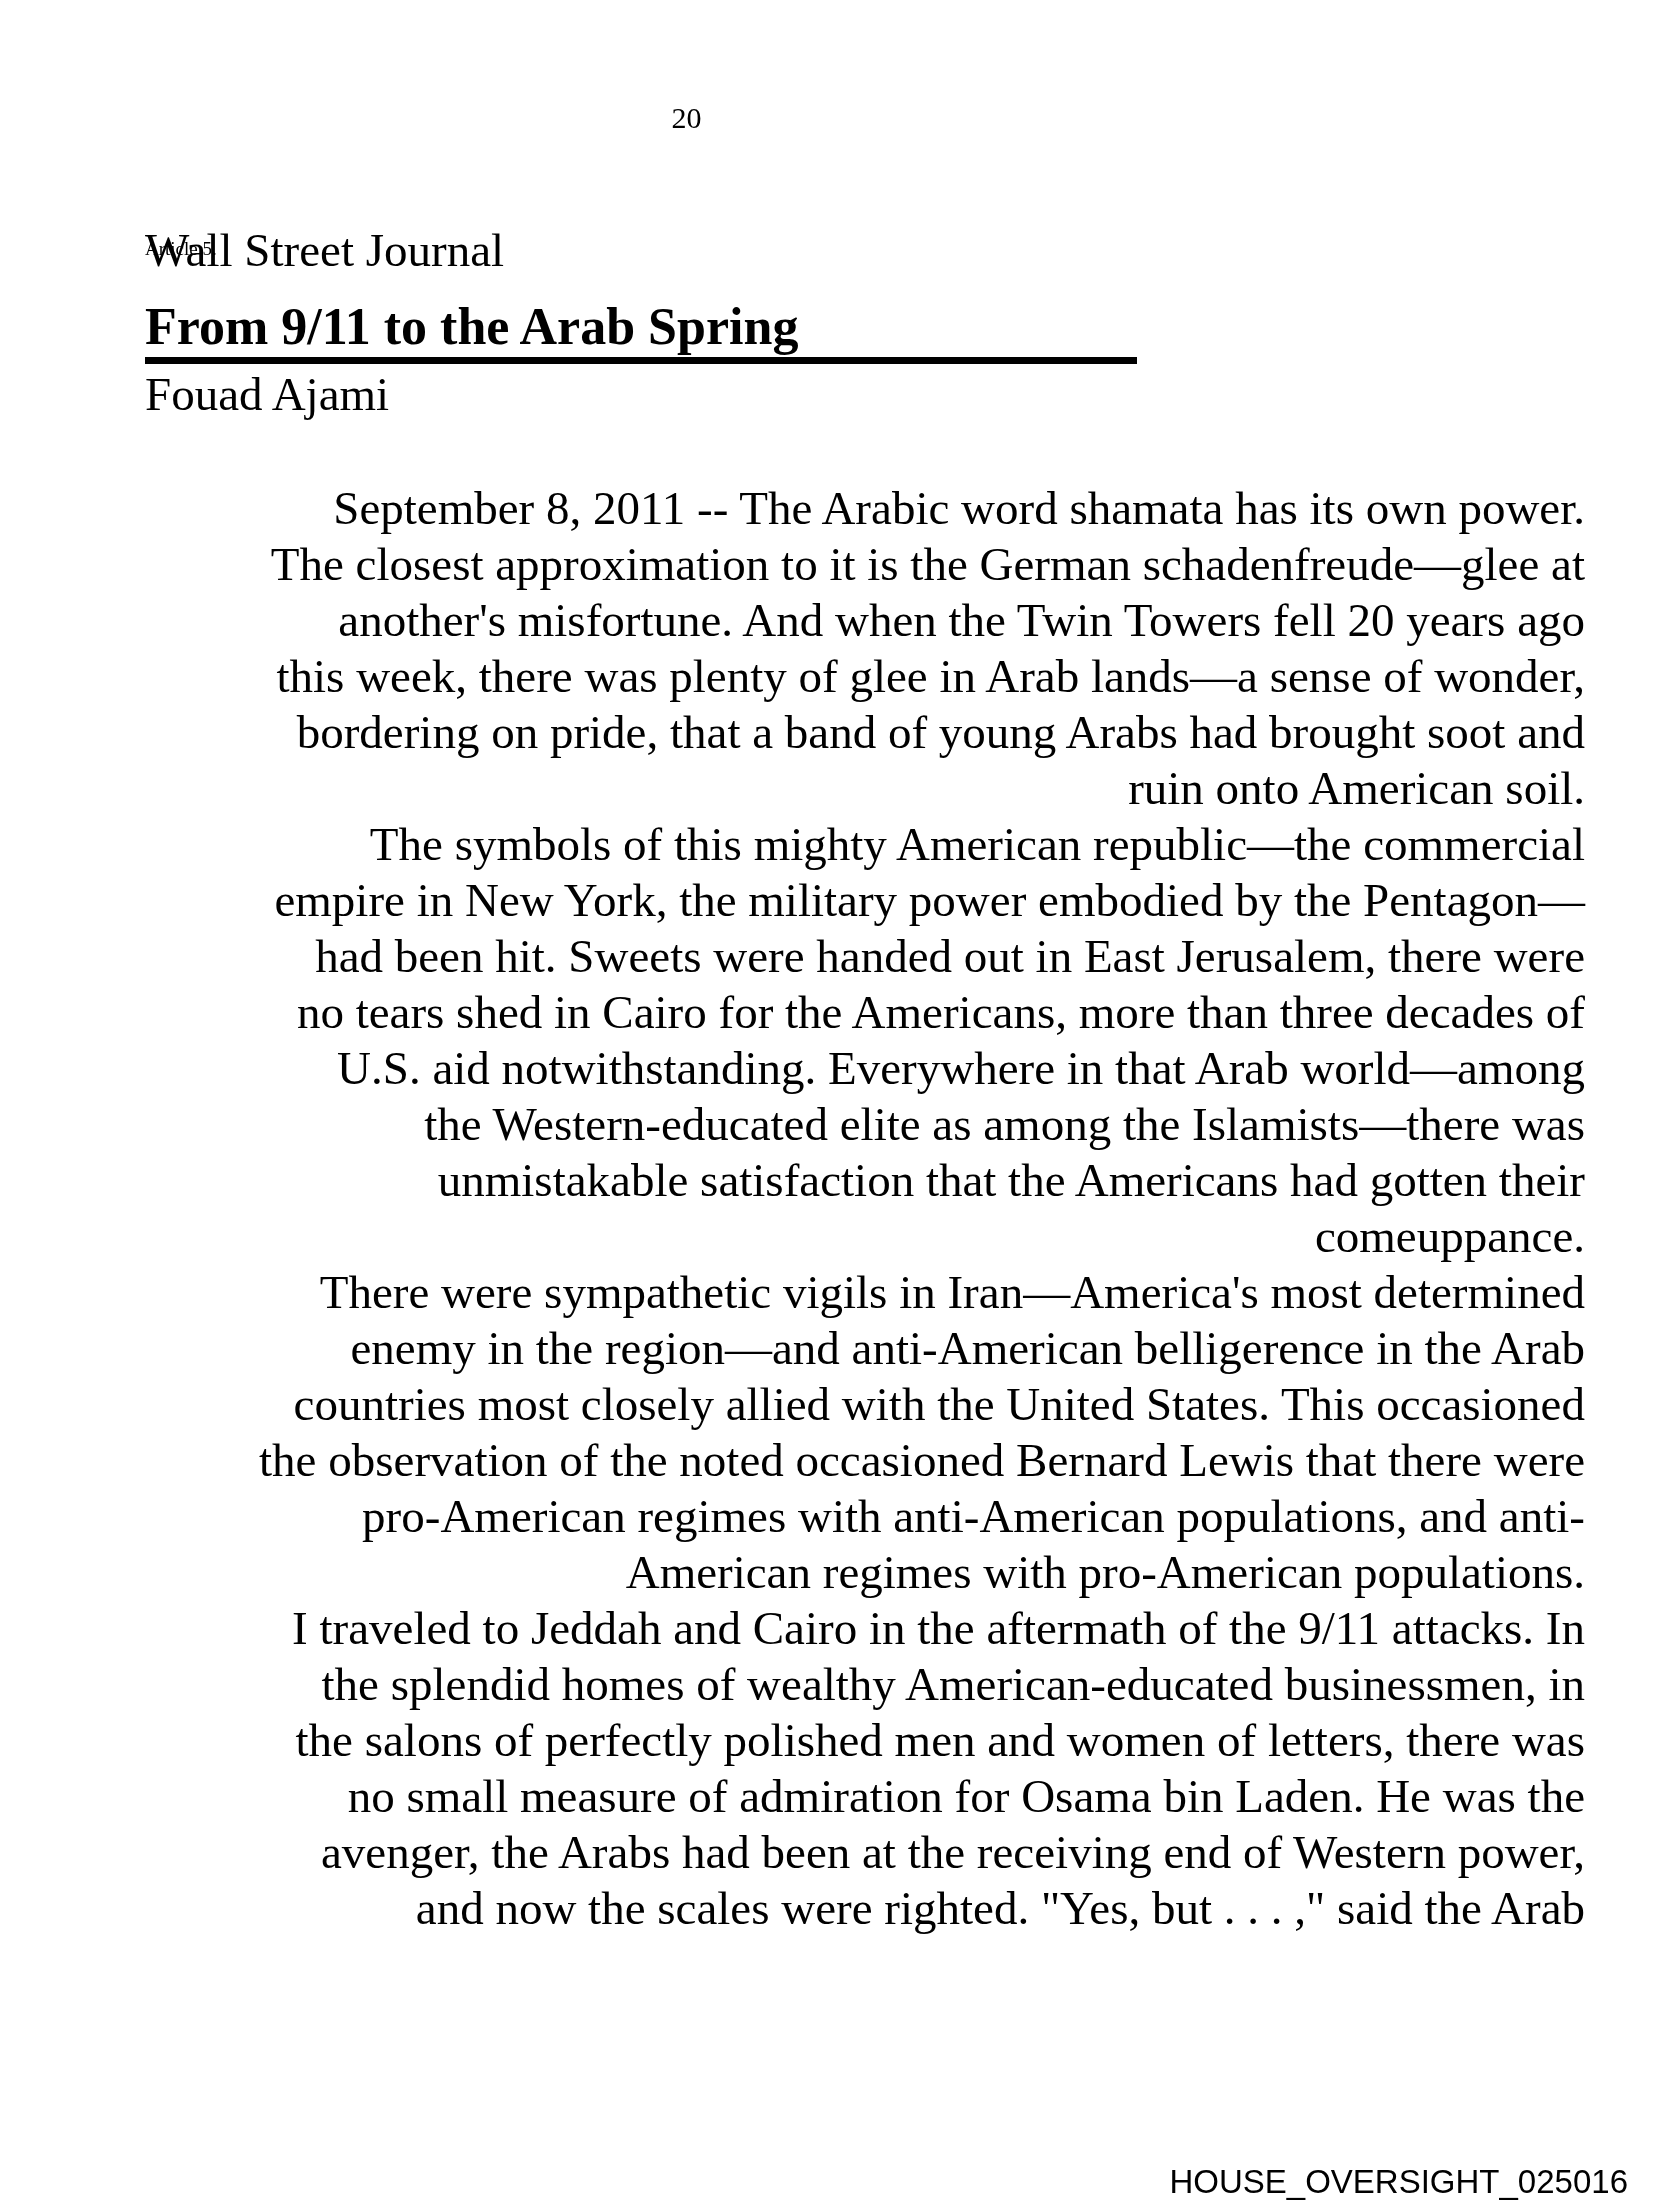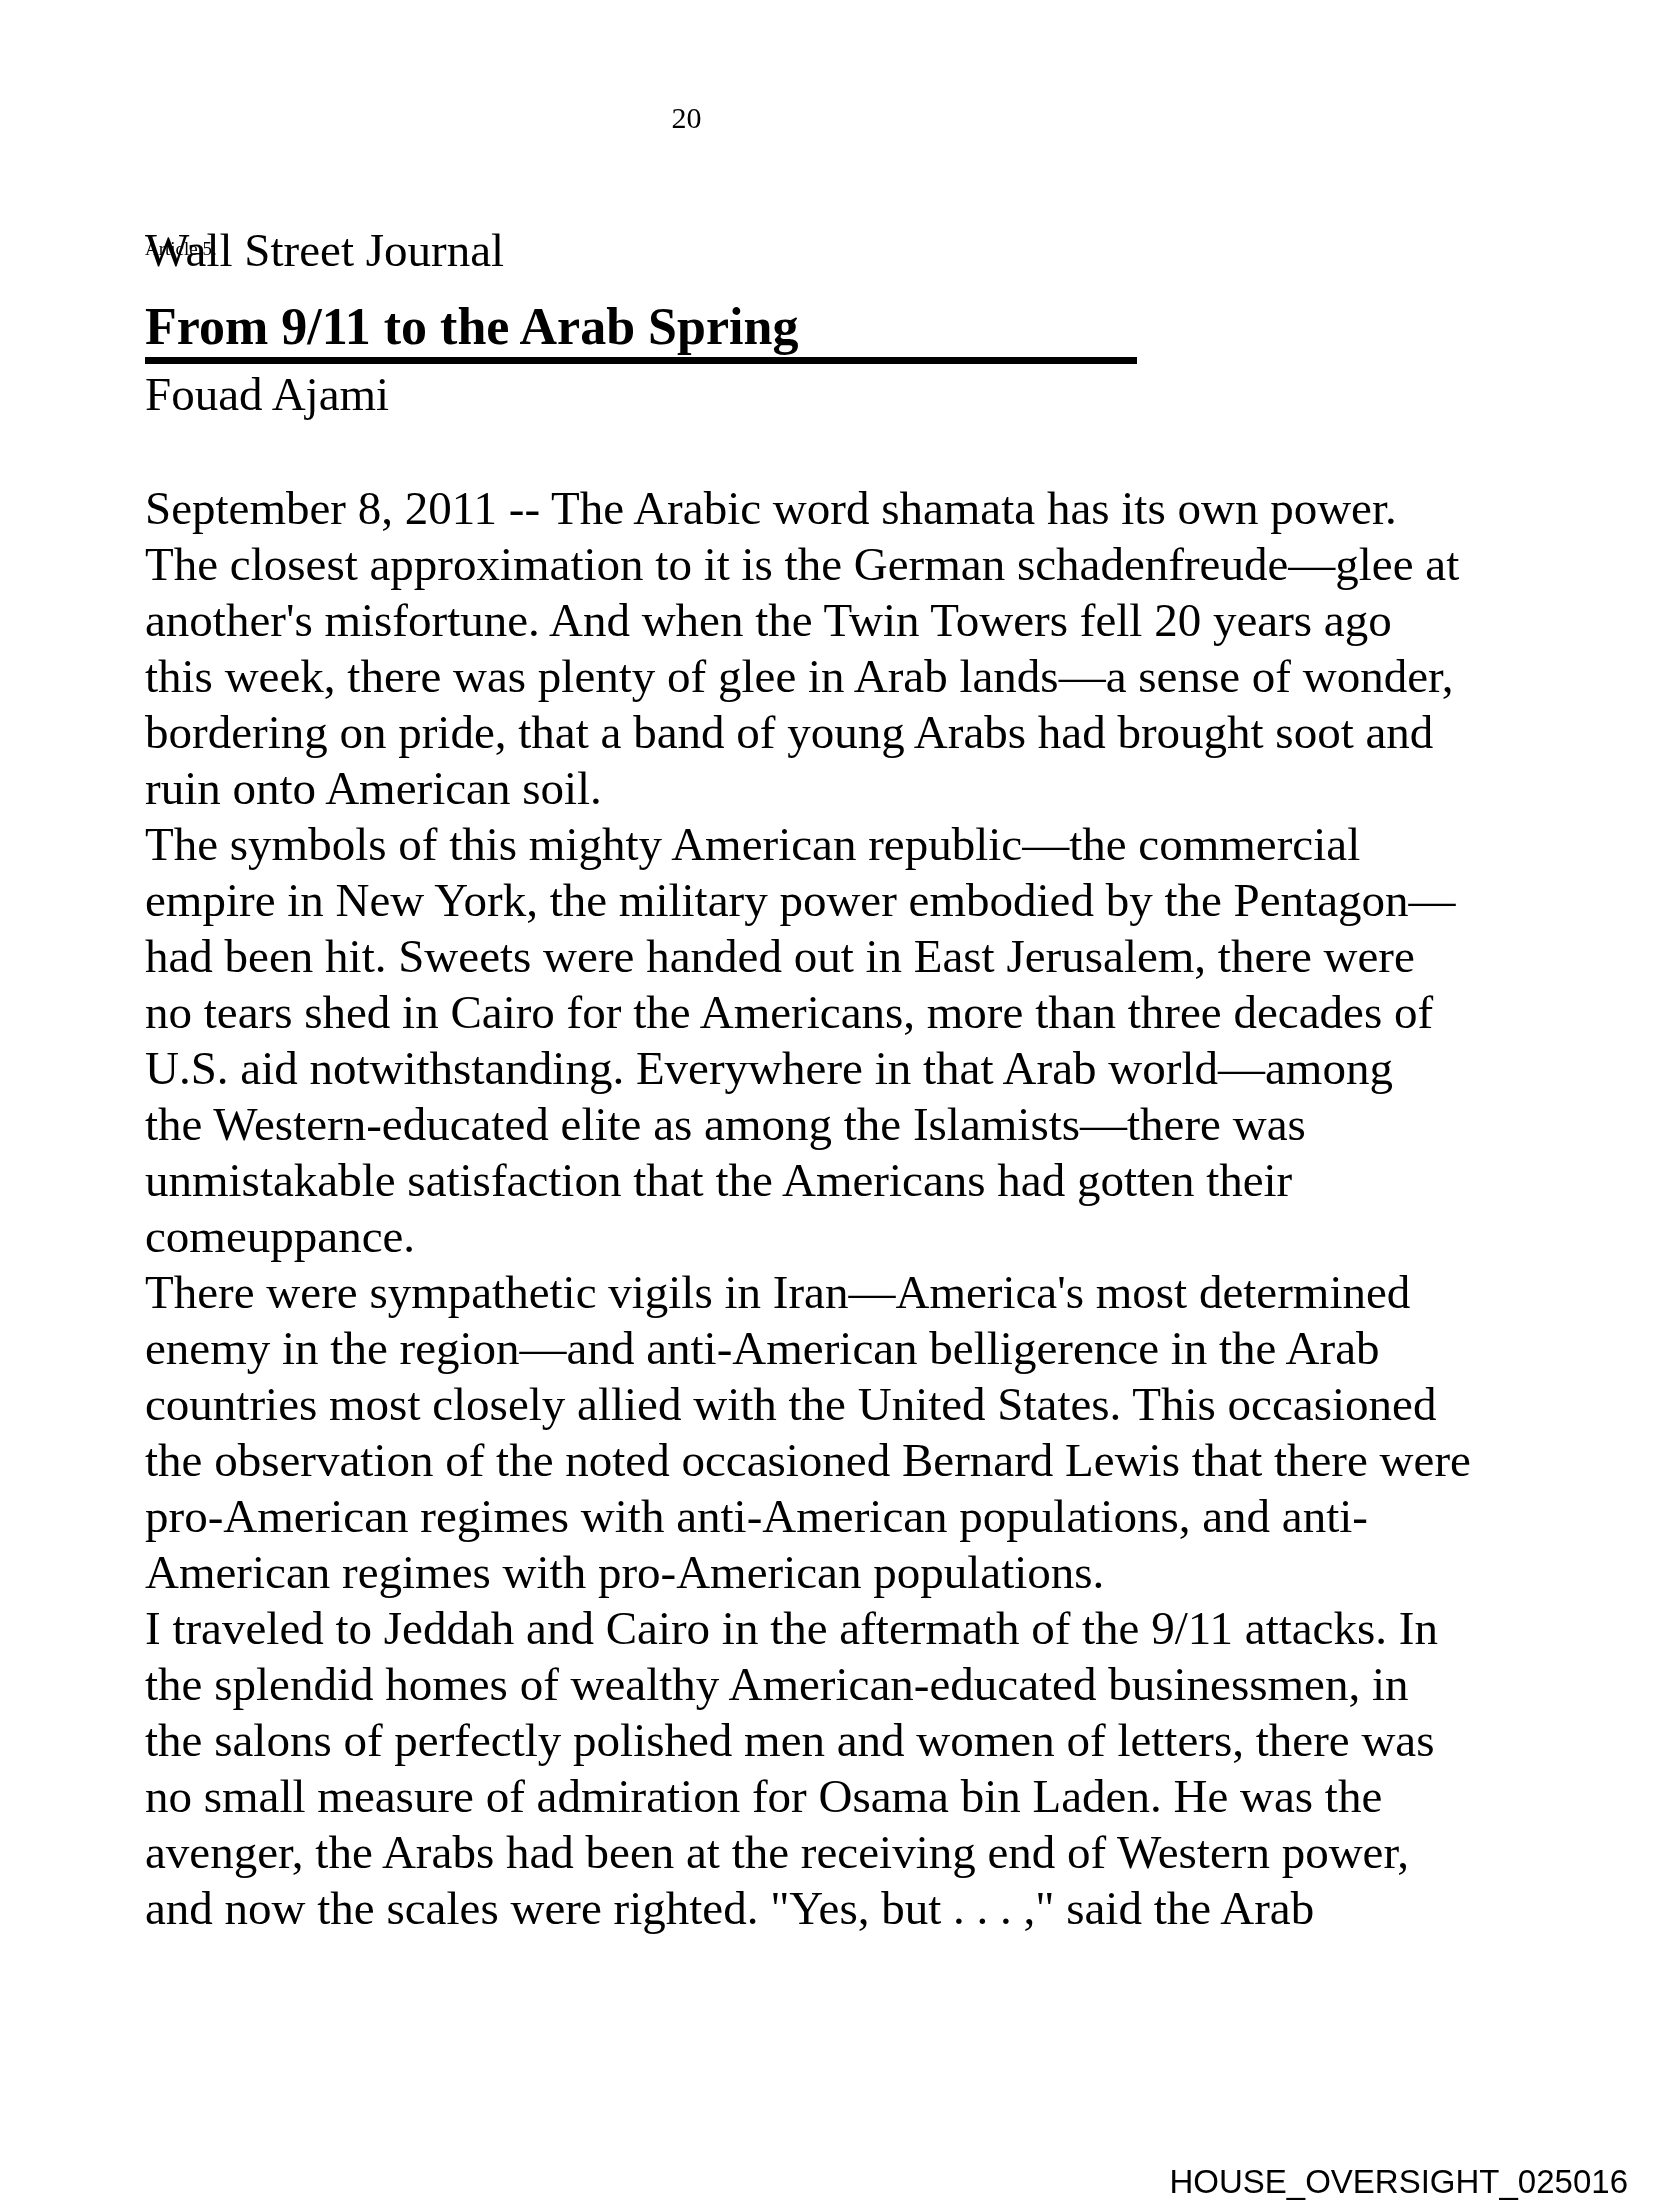--- a/index.html
+++ b/index.html
@@ -68,20 +68,21 @@
     left: 145px;
     top: 480px;
     width: 1440px;
     font-size: 47px;
     line-height: 56px;
   }
   .body-line {
     display: block;
     white-space: pre;
     height: 56px;
+    text-align: right;
   }
   .bates-number {
     position: absolute;
     right: 41px;
     top: 2162px;
     font-family: "Liberation Sans", "DejaVu Sans", sans-serif;
     font-size: 33px;
     line-height: 39px;
   }
 </style>

